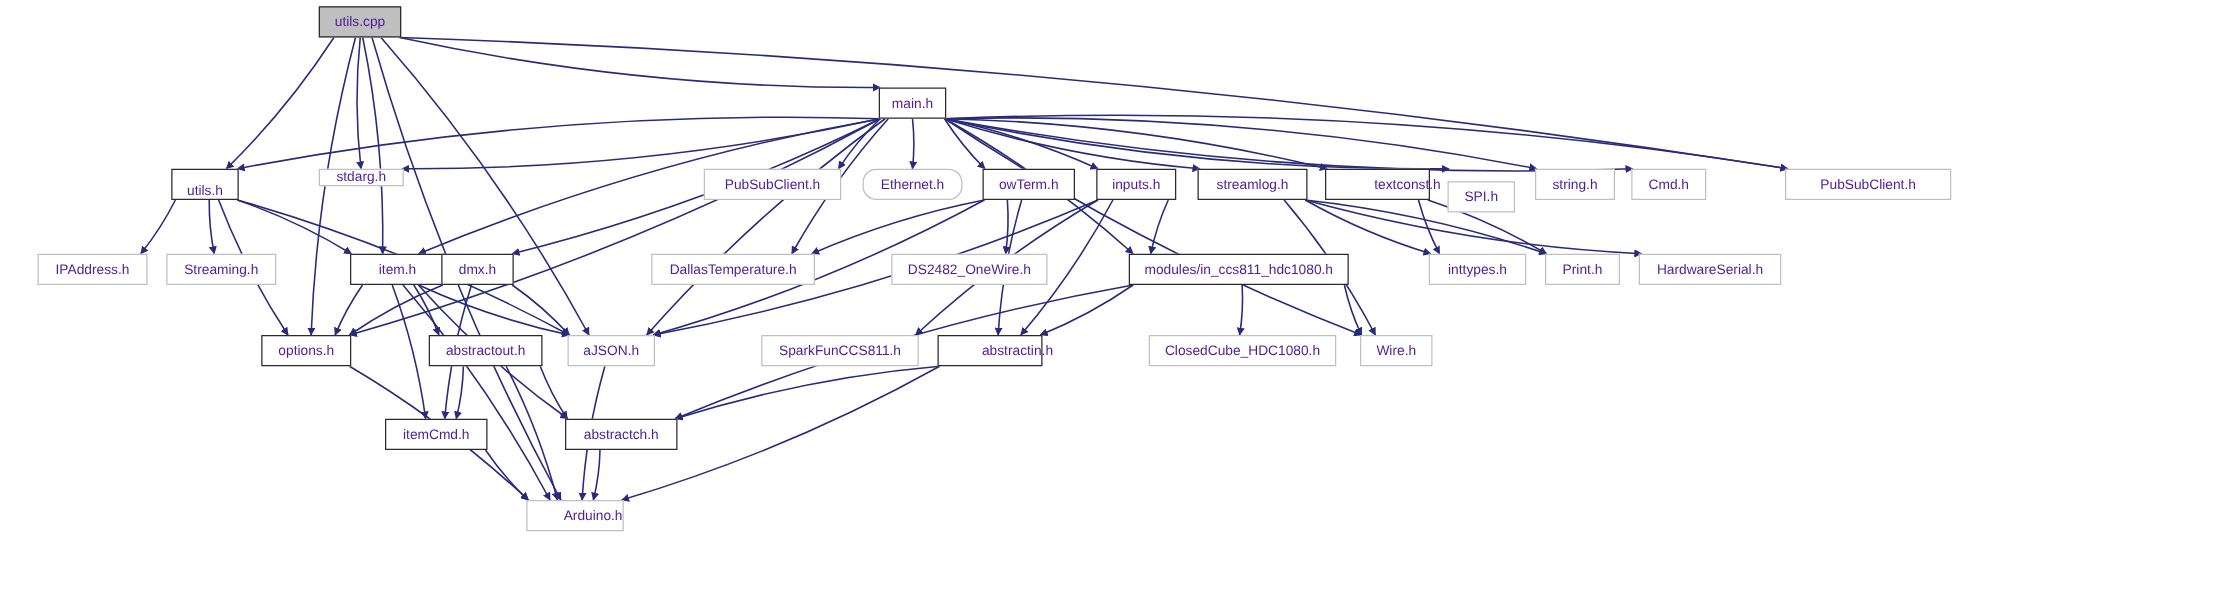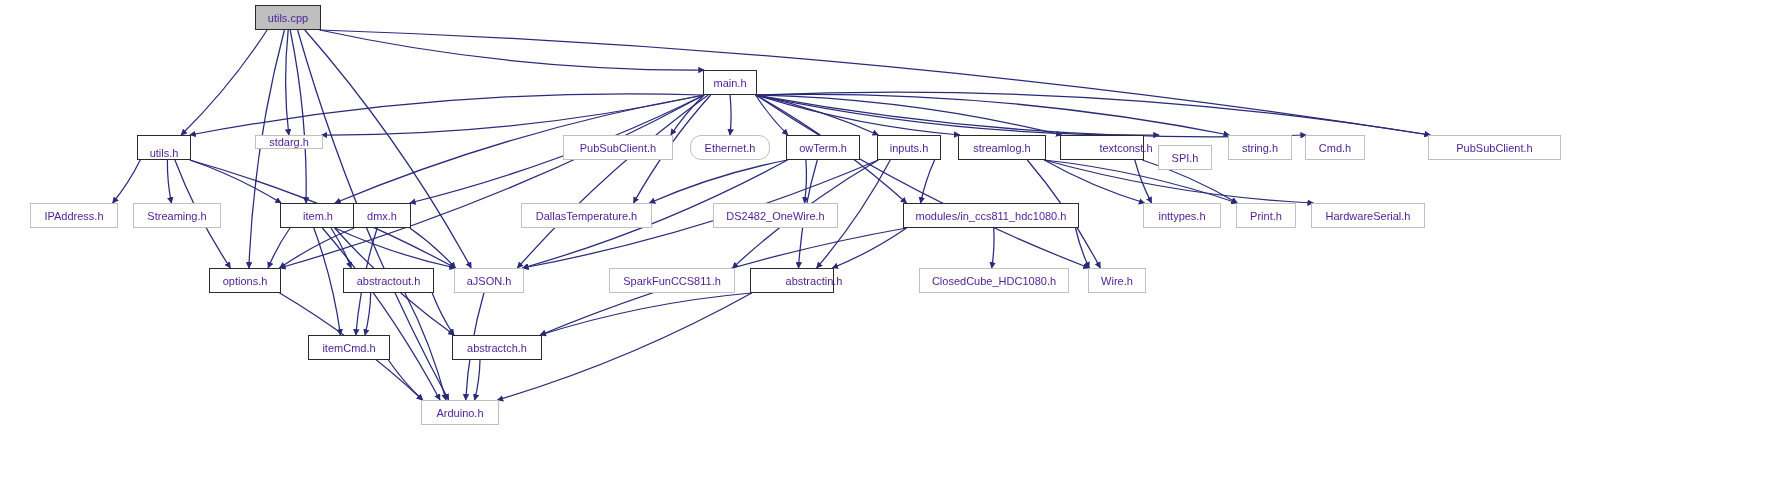--- a/index.html
+++ b/index.html
@@ -187,17 +187,17 @@
       </div>
       <div class="node" style="left: 1088px; top: 268px; width: 58px; height: 25px; align-items: center;">
         <span>Wire.h</span>
       </div>
       <div class="node strong" style="left: 308px; top: 335px; width: 82px; height: 25px;">
         <span>itemCmd.h</span>
       </div>
       <div class="node strong" style="left: 452px; top: 335px; width: 90px; height: 25px;">
         <span>abstractch.h</span>
       </div>
-      <div class="node" style="left: 421px; top: 400px; width: 78px; height: 25px;">
+      <div class="node" style="left: 421px; top: 400px; width: 78px; height: 25px; justify-content: flex-end;">
         <span>Arduino.h</span>
       </div>
     </div>
 </div>
 
 </body></html>

